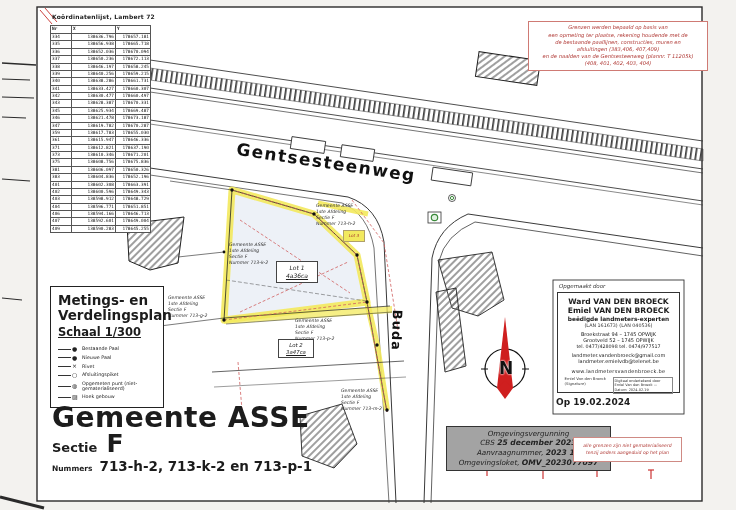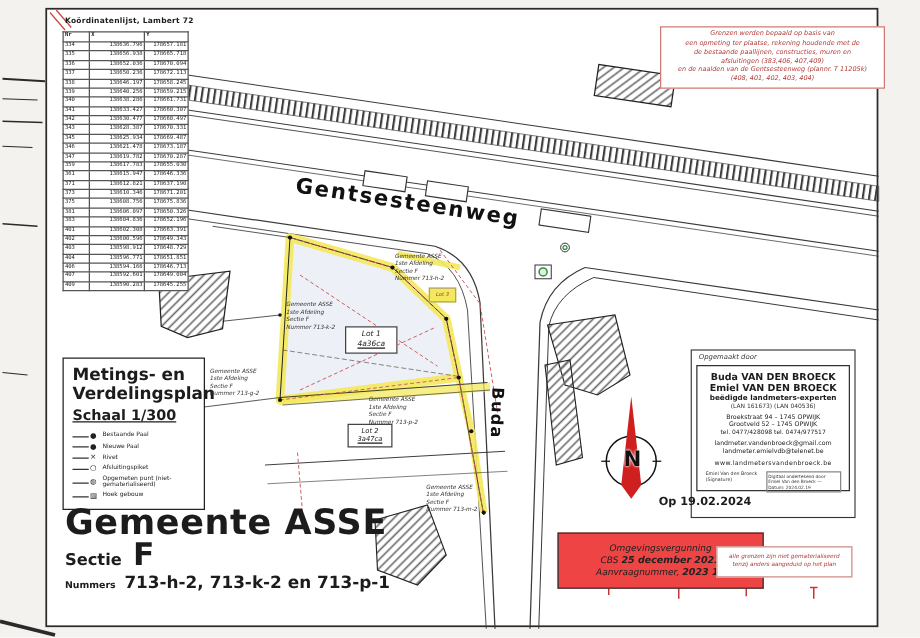--- a/index.html
+++ b/index.html
@@ -53,24 +53,24 @@
   .surv .nm{font-size:7.6px;font-weight:bold;line-height:1.2;}
   .surv .ttl{font-size:5.8px;font-weight:bold;margin-top:1px;}
   .surv .lan{font-size:4.8px;margin-top:1px;color:#333;}
   .surv .adr{font-size:5px;margin-top:2.5px;line-height:1.3;}
   .surv .tel{font-size:4.8px;margin-top:.5px;color:#222;}
   .surv .mail{font-size:5px;margin-top:2.5px;line-height:1.35;}
   .surv .web{font-size:5px;margin-top:2.5px;letter-spacing:.3px;}
   .sigrow{display:flex;justify-content:center;gap:4px;margin-top:3px;align-items:stretch;}
   .sigl{width:44px;font-size:3.8px;text-align:left;line-height:1.3;color:#333;}
   .sigr{width:56px;border:0.6px solid #888;font-size:3.5px;text-align:left;padding:1px;line-height:1.3;color:#333;}
-  .survdate{left:527px;top:397px;font-size:9px;font-weight:bold;}
-
-  
-  .permit{left:446px;top:426px;width:163px;height:43px;border:1px solid #333;background:#ef4444;
+  .survdate{left:556px;top:397px;font-size:9px;font-weight:bold;}
+
+  
+  .permit{left:446px;top:426px;width:163px;height:43px;border:1px solid #333;background:#a3a3a3;
       display:flex;flex-direction:column;justify-content:center;text-align:center;font-style:italic;}
   .permit div{font-size:7.2px;line-height:1.32;color:#222;}
   .permit b{font-size:7.6px;}
 
   
   .note-bot{left:573px;top:437px;width:107px;height:23px;border:0.8px solid #cf8a84;background:#fff;
       display:flex;flex-direction:column;justify-content:center;text-align:center;}
   .note-bot div{font-size:4.6px;line-height:1.4;color:#b03a36;font-style:italic;}
 
   
@@ -469,41 +469,42 @@
       <span class="val">F</span>
     </div>
     <div class="nums">
       <span class="lbl">Nummers</span>
       <span class="val">713-h-2, 713-k-2 en 713-p-1</span>
     </div>
   </div>
 
   <div class="abs opgemaakt">Opgemaakt door</div>
   <div class="abs surv">
-    <div class="nm">Buda VAN DEN BROECK</div>
+    <div class="nm">Ward VAN DEN BROECK</div>
     <div class="nm">Emiel VAN DEN BROECK</div>
     <div class="ttl">beëdigde landmeters-experten</div>
     <div class="lan">(LAN 161673)    (LAN 040536)</div>
     <div class="adr">Broekstraat 94 – 1745 OPWIJK</div>
     <div class="adr" style="margin-top:0;">Grootveld 52 – 1745 OPWIJK</div>
     <div class="tel">tel. 0477/428098    tel. 0474/977517</div>
     <div class="mail">landmeter.vandenbroeck@gmail.com</div>
     <div class="mail" style="margin-top:0;">landmeter.emielvdb@telenet.be</div>
     <div class="web">www.landmetersvandenbroeck.be</div>
     <div class="sigrow">
       <div class="sigl">Emiel Van den Broeck (Signature)</div>
       <div class="sigr">Digitaal ondertekend door Emiel Van den Broeck — Datum: 2024.02.19</div>
     </div>
   </div>
   <div class="abs survdate">Op 19.02.2024</div>
 
   <div class="abs permit">
     <div>Omgevingsvergunning</div>
     <div><span>CBS</span> <b>25 december 2023</b></div>
     <div><span>Aanvraagnummer,</span> <b>2023 14</b></div>
+    <div><span>Omgevingsloket,</span> <b>OMV_2023077097</b></div>
   </div>
 
   <div class="abs note-bot">
 
   <div>alle grenzen zijn niet gematerialiseerd</div>
       <div>tenzij anders aangeduid op het plan</div>
     </div>
 
   <div class="abs street-main">Gentsesteenweg</div>
   <div class="abs street-side">Buda</div>

